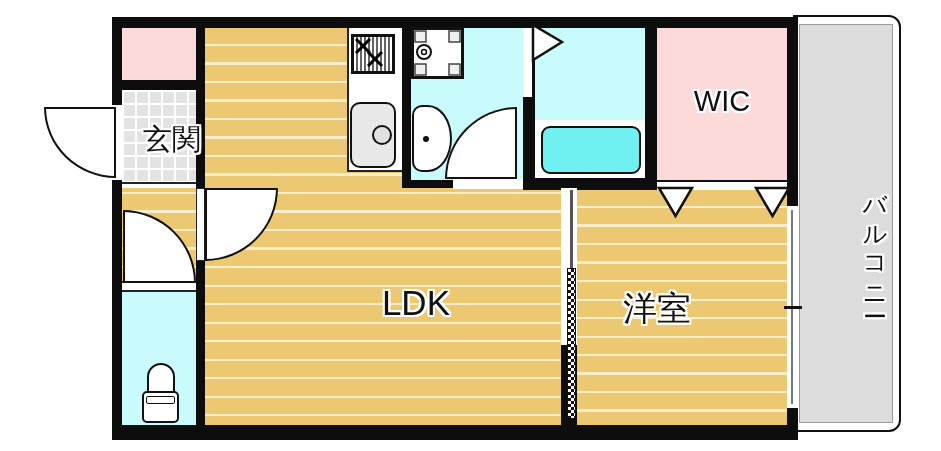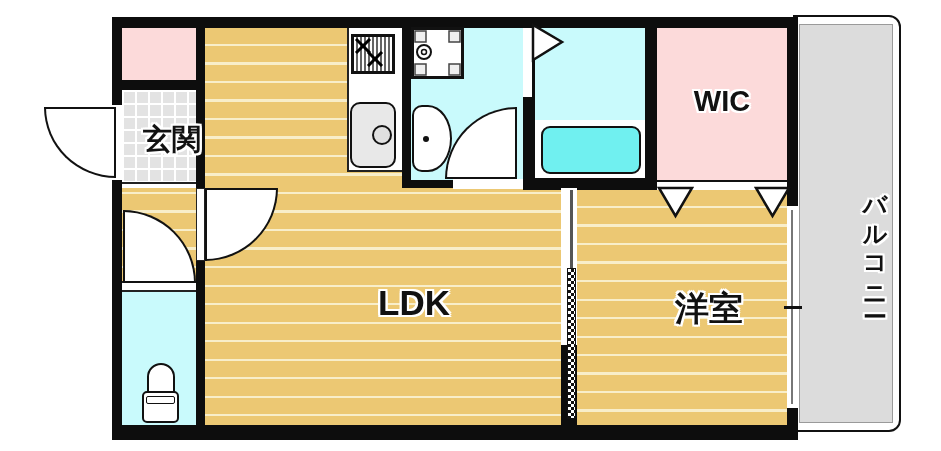--- a/index.html
+++ b/index.html
@@ -1,21 +1,21 @@
 <!DOCTYPE html>
 <html><head>
 <meta charset="utf-8">
 <style>
   html,body{margin:0;padding:0;background:#fff;}
   #stage{position:relative;width:941px;height:451px;background:#fff;overflow:hidden;
          font-family:"Liberation Sans","DejaVu Sans",sans-serif;}
   .abs{position:absolute;}
   .wall{position:absolute;background:#0d0d0d;}
   .opening{position:absolute;background:#fff;}
-  .room-label{position:absolute;color:#111;font-weight:700;white-space:nowrap;
+  .room-label{position:absolute;color:#111;font-weight:400;white-space:nowrap;
     text-shadow:-2px -2px 0 #fff,2px -2px 0 #fff,-2px 2px 0 #fff,2px 2px 0 #fff,
                  0 -2px 0 #fff,0 2px 0 #fff,-2px 0 0 #fff,2px 0 0 #fff;}
   .floor-tan{position:absolute;background-color:#ecc873;
     background-image:repeating-linear-gradient(to bottom,transparent 0 16px,#f8eeca 16px 18.5px);}
   .floor-tile{position:absolute;background-color:#e3e3e3;
     background-image:linear-gradient(#fff 2px,transparent 2px),linear-gradient(90deg,#fff 2px,transparent 2px);
     background-size:13px 13px;}
   .floor-cyan{position:absolute;background:#c9fafc;}
   .floor-pink{position:absolute;background:#fcdada;}
   .door-disc{position:absolute;background:#fff;border:2px solid #111;box-sizing:border-box;}
@@ -140,16 +140,16 @@
   <div class="abs" style="left:423px;top:136px;width:6px;height:6px;background:#111;border-radius:50%;"></div>
 
   <div class="abs" style="left:541px;top:126px;width:100px;height:48px;background:#70f0f0;border:2.5px solid #111;border-radius:9px;box-sizing:border-box;"></div>
 
   <div class="abs" style="left:147px;top:363px;width:28px;height:38px;background:#fff;border:2px solid #111;border-radius:14px 14px 8px 8px;box-sizing:border-box;"></div>
   <div class="abs" style="left:142px;top:391px;width:37px;height:32px;background:#fff;border:2px solid #111;border-radius:5px;box-sizing:border-box;"></div>
   <div class="abs" style="left:146px;top:396px;width:29px;height:8px;background:#fff;border:1.5px solid #111;border-radius:2px;box-sizing:border-box;"></div>
 
   <div class="room-label" style="left:124px;top:120px;width:96px;text-align:center;font-size:29px;">玄関</div>
   <div class="room-label" style="left:330px;top:283px;width:120px;text-align:right;font-size:35px;">LDK</div>
-  <div class="room-label" style="left:623px;top:286px;width:120px;text-align:right;font-size:34px;">洋室</div>
+  <div class="room-label" style="left:623px;top:286px;width:120px;text-align:left;font-size:34px;">洋室</div>
   <div class="room-label" style="left:672px;top:85px;width:100px;text-align:center;font-size:29px;">WIC</div>
 
 </div>
 
 </body></html>

